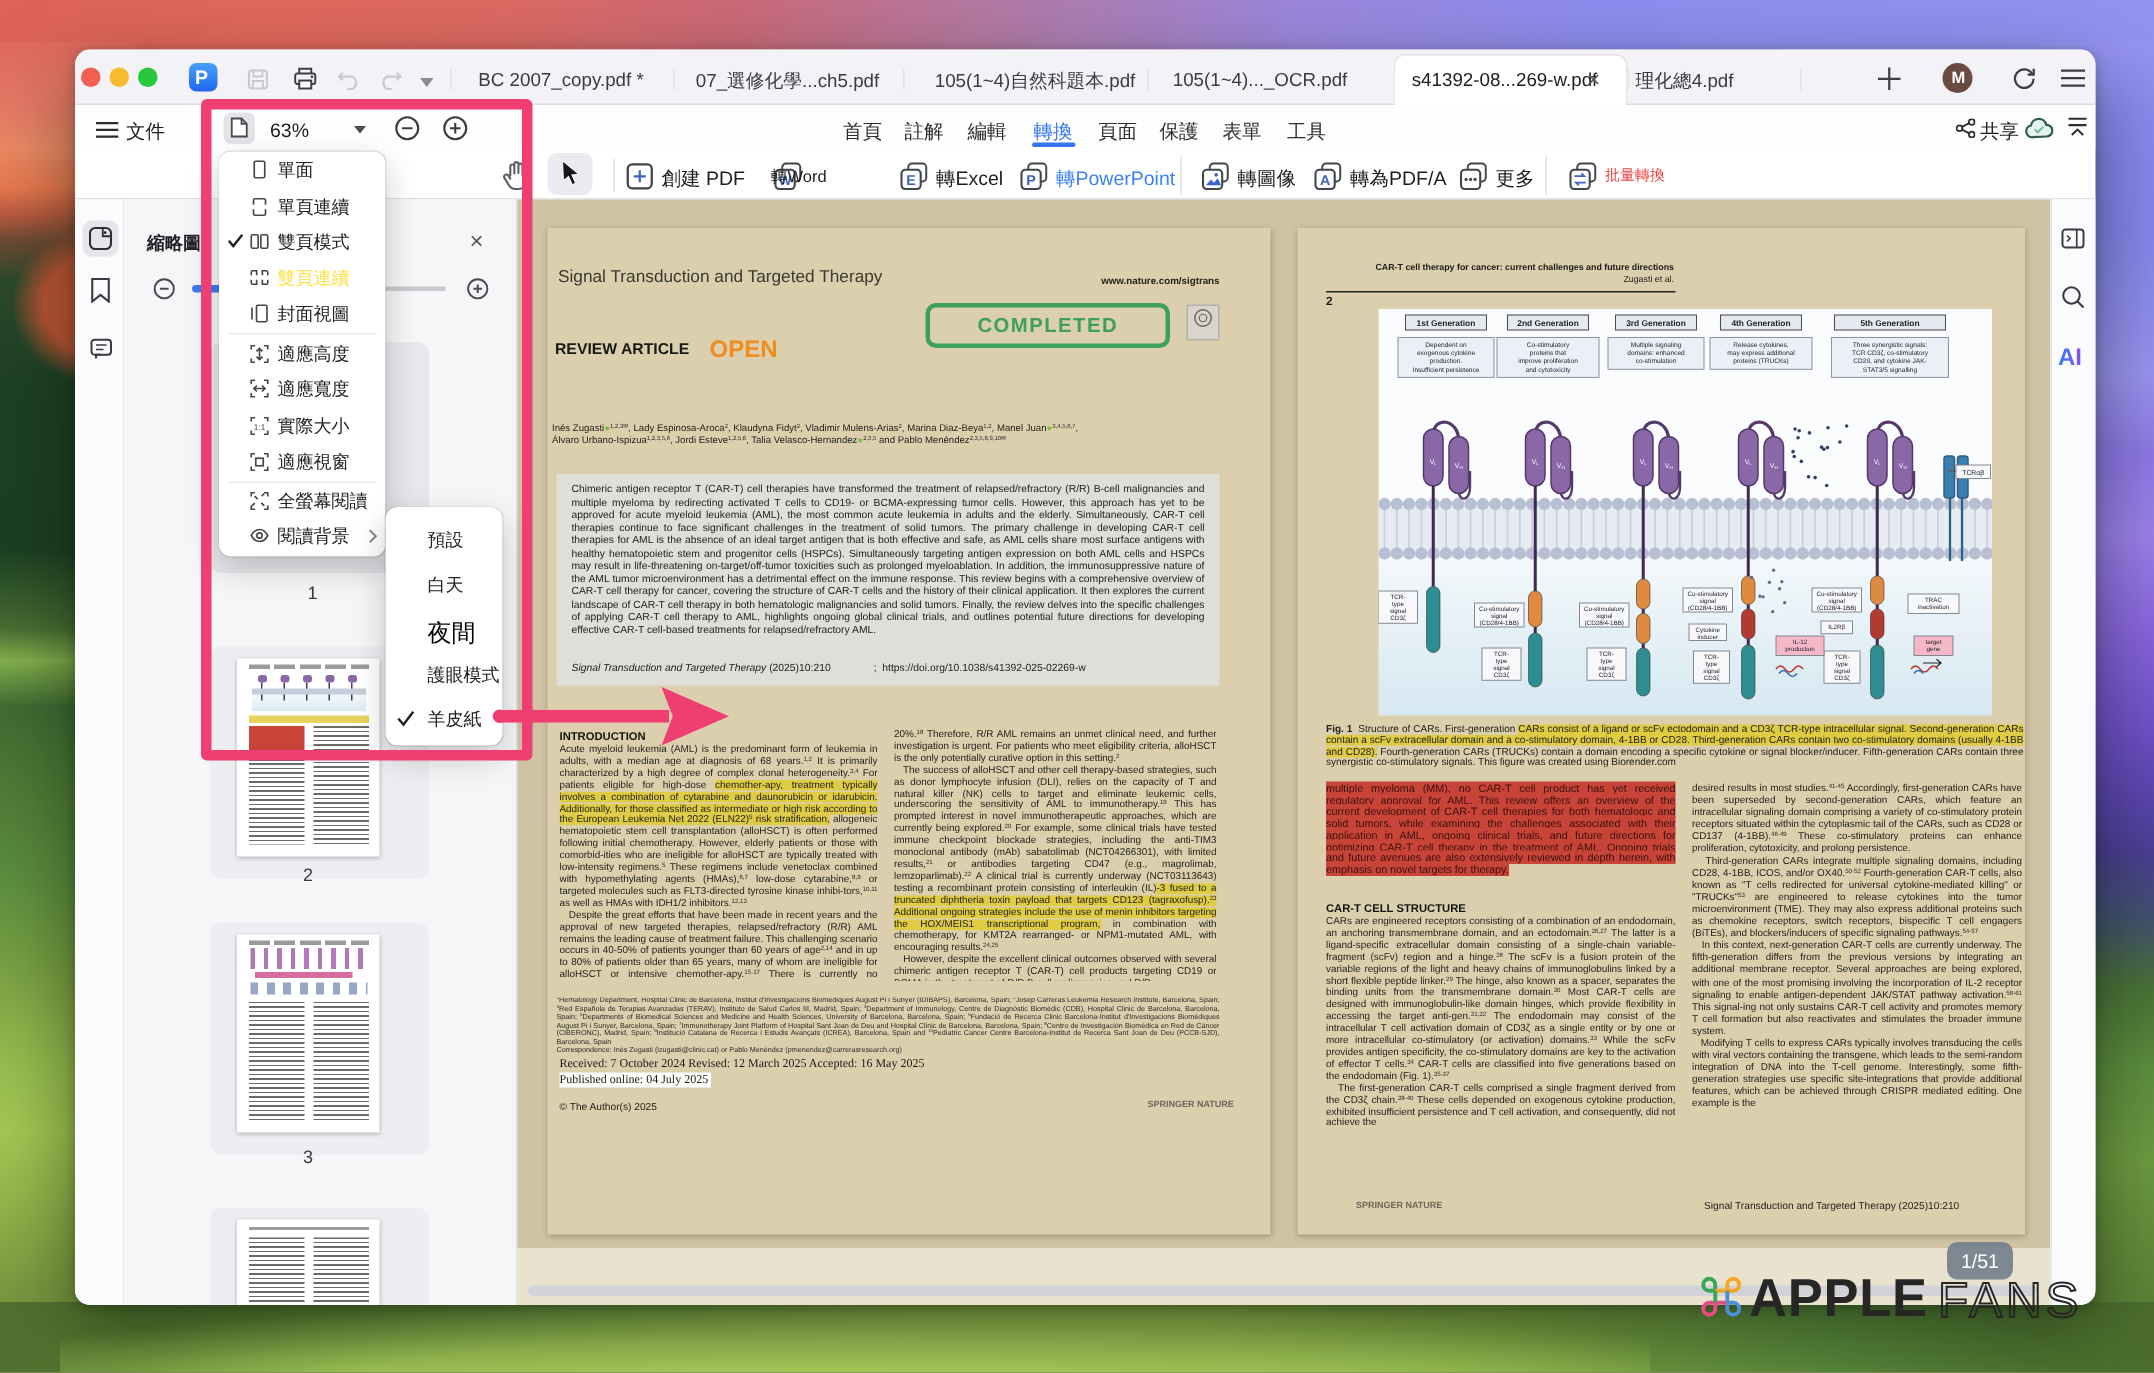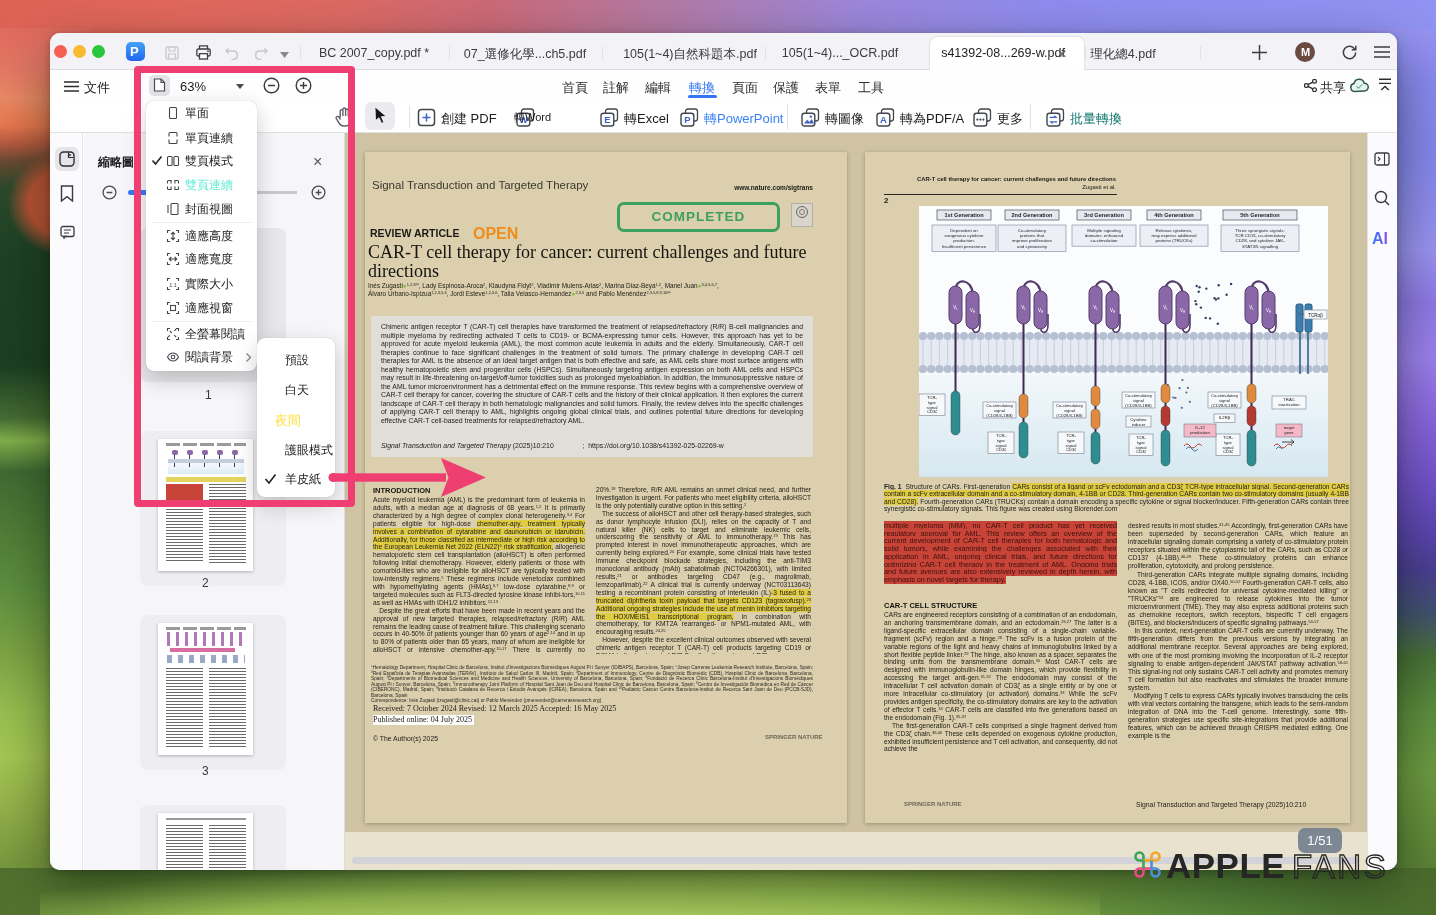--- a/index.html
+++ b/index.html
@@ -190,21 +190,21 @@
       <circle cx="4.4" cy="11.6" r="1.1" fill="#41454c"></circle>
       <circle cx="7.4" cy="11.6" r="1.1" fill="#41454c"></circle>
       <circle cx="10.4" cy="11.6" r="1.1" fill="#41454c"></circle>
     </svg>
     <div class="txt" style="left:947px;top:77px;font-size:13px;color:#1c1c1e">更多</div>
     <svg class="abs" style="left:996px;top:75px" width="19" height="19" viewBox="0 0 19 19">
       <rect x="5.5" y="1" width="12" height="12" rx="2.5" fill="none" stroke="#41454c" stroke-width="1.3"></rect>
       <rect x="1" y="5.2" width="12.8" height="12.8" rx="2.5" fill="#fdfdfe" stroke="#41454c" stroke-width="1.4"></rect>
       <path d="M3.6 9.4 h6.5 l-1.8 -1.8 M11.2 13.8 h-6.5 l1.8 1.8" fill="none" stroke="#3d63c8" stroke-width="1.2"></path>
     </svg>
-    <div class="txt" style="left:1020px;top:77px;font-size:13px;color:#0f766e">批量轉換</div>
+    <div class="txt" style="left:1020px;top:77px;font-size:10px;color:#ef4444">批量轉換</div>
     <div class="abs" style="left:737px;top:71px;width:1px;height:26px;background:#e2e1e6"></div>
     <div class="abs" style="left:980px;top:71px;width:1px;height:26px;background:#e2e1e6"></div>
     <div class="abs" style="left:0;top:99px;width:1347px;height:1px;background:#e1e0e5"></div>
 <div class="abs" style="left:0;top:100px;width:33px;height:737px;background:#fbfafd;border-right:1px solid #e7e6ea"></div>
 <div class="abs" style="left:5px;top:114px;width:24px;height:24px;border-radius:6px;background:#e6e5e9"></div>
 <svg class="abs" style="left:9px;top:118px" width="16" height="16" viewBox="0 0 16 16">
       <rect x="1" y="1" width="14" height="14" rx="3.5" fill="none" stroke="#2e2e33" stroke-width="1.4"></rect>
       <path d="M9.5 1.5 L9.5 6.5 L14.5 6.5" fill="none" stroke="#2e2e33" stroke-width="1.2"></path>
       <circle cx="11" cy="4" r="1" fill="#2e2e33"></circle>
     </svg>
@@ -287,21 +287,20 @@
 <div class="txt" style="left:675px;top:151px;width:88px;text-align:right;font-size:6.5px;font-weight:bold;color:#23211c">www.nature.com/sigtrans</div>
 <div class="abs" style="left:567px;top:169px;width:163px;height:30px;border:3px solid #3da05e;border-radius:7px"></div>
 <div class="txt" style="left:567px;top:176px;width:163px;text-align:center;font-size:13.5px;font-weight:bold;letter-spacing:1px;color:#3da05e">COMPLETED</div>
 <div class="abs" style="left:741px;top:170px;width:22px;height:24px;background:#d9d5cd;border:1px solid #b4b0a6"></div>
 <svg class="abs" style="left:745px;top:172px" width="14" height="14" viewBox="0 0 14 14">
       <circle cx="7" cy="7" r="5.5" fill="none" stroke="#6a665e" stroke-width="1"></circle>
       <circle cx="7" cy="7" r="2.5" fill="none" stroke="#6a665e" stroke-width=".8"></circle>
     </svg>
 <div class="txt" style="left:320px;top:194px;font-size:10.5px;font-weight:bold;color:#191915">REVIEW ARTICLE</div>
 <div class="txt" style="left:423px;top:192px;font-size:16px;font-weight:bold;color:#ef8d1f">OPEN</div>
-<div class="abs" style="left:318px;top:210px;width:452px;font-family:'Liberation Serif',serif;font-size:18px;line-height:18.5px;color:#141410">CAR-T cell therapy for cancer: current challenges and future<br>directions</div>
 <div class="abs" style="left:318px;top:249px;width:445px;font-size:6.4px;line-height:7.6px;color:#1e1d18">Inés Zugasti<span style="color:#7ec242">●</span><sup>1,2,3✉</sup>, Lady Espinosa-Aroca<sup>2</sup>, Klaudyna Fidyt<sup>2</sup>, Vladimir Mulens-Arias<sup>2</sup>, Marina Diaz-Beya<sup>1,2</sup>, Manel Juan<span style="color:#7ec242">●</span><sup>3,4,5,6,7</sup>,<br>Álvaro Urbano-Ispizua<sup>1,2,3,5,6</sup>, Jordi Esteve<sup>1,2,5,6</sup>, Talia Velasco-Hernandez<span style="color:#7ec242">●</span><sup>2,3,5</sup> and Pablo Menéndez<sup>2,3,5,8,9,10✉</sup></div>
 <div class="jt" style="left:321px;top:283px;width:442px;height:141px;background:#e0ded8;padding:7px 10px;font-size:6.9px;line-height:8.55px;color:#23221e">Chimeric antigen receptor T (CAR-T) cell therapies have transformed the treatment of relapsed/refractory (R/R) B-cell malignancies and multiple myeloma by redirecting activated T cells to CD19- or BCMA-expressing tumor cells. However, this approach has yet to be approved for acute myeloid leukemia (AML), the most common acute leukemia in adults and the elderly. Simultaneously, CAR-T cell therapies continue to face significant challenges in the treatment of solid tumors. The primary challenge in developing CAR-T cell therapies for AML is the absence of an ideal target antigen that is both effective and safe, as AML cells share most surface antigens with healthy hematopoietic stem and progenitor cells (HSPCs). Simultaneously targeting antigen expression on both AML cells and HSPCs may result in life-threatening on-target/off-tumor toxicities such as prolonged myeloablation. In addition, the immunosuppressive nature of the AML tumor microenvironment has a detrimental effect on the immune response. This review begins with a comprehensive overview of CAR-T cell therapy for cancer, covering the structure of CAR-T cells and the history of their clinical application. It then explores the current landscape of CAR-T cell therapy in both hematologic malignancies and solid tumors. Finally, the review delves into the specific challenges of applying CAR-T cell therapy to AML, highlights ongoing global clinical trials, and outlines potential future directions for developing effective CAR-T cell-based treatments for relapsed/refractory AML.</div>
     <div class="txt" style="left:331px;top:409px;font-size:6.9px;color:#23221e"><i>Signal Transduction and Targeted Therapy</i> (2025)10:210&nbsp;&nbsp;&nbsp;&nbsp;&nbsp;&nbsp;&nbsp;&nbsp;&nbsp;&nbsp;&nbsp;&nbsp;&nbsp;&nbsp;&nbsp;; &nbsp;https://doi.org/10.1038/s41392-025-02269-w</div>
     <div class="txt" style="left:323px;top:453px;font-size:7.5px;font-weight:bold;color:#15140f">INTRODUCTION</div>
     <div class="jt" style="left:323px;top:463px;width:212px;height:158px;overflow:hidden;font-size:6.6px;line-height:7.9px;color:#23221c">Acute myeloid leukemia (AML) is the predominant form of leukemia in adults, with a median age at diagnosis of 68 years.<sup>1,2</sup> It is primarily characterized by a high degree of complex clonal heterogeneity.<sup>3,4</sup> For patients eligible for high-dose <span class="hl">chemother-apy, treatment typically involves a combination of cytarabine and daunorubicin or idarubicin. Additionally, for those classified as intermediate or high risk according to the European Leukemia Net 2022 (ELN22)<sup>5</sup> risk stratification,</span> allogeneic hematopoietic stem cell transplantation (alloHSCT) is often performed following initial chemotherapy. However, elderly patients or those with comorbid-ities who are ineligible for alloHSCT are typically treated with low-intensity regimens.<sup>5</sup> These regimens include venetoclax combined with hypomethylating agents (HMAs),<sup>6,7</sup> low-dose cytarabine,<sup>8,9</sup> or targeted molecules such as FLT3-directed tyrosine kinase inhibi-tors,<sup>10,11</sup> as well as HMAs with IDH1/2 inhibitors.<sup>12,13</sup><br>&nbsp;&nbsp;&nbsp;Despite the great efforts that have been made in recent years and the approval of new targeted therapies, relapsed/refractory (R/R) AML remains the leading cause of treatment failure. This challenging scenario occurs in 40-50% of patients younger than 60 years of age<sup>2,14</sup> and in up to 80% of patients older than 65 years, many of whom are ineligible for alloHSCT or intensive chemother-apy.<sup>15-17</sup> There is currently no standardized treatment protocol for these patients, and the 5-year overall survival (OS) rate is below</div>
     <div class="jt" style="left:546px;top:453px;width:215px;height:168px;overflow:hidden;font-size:6.6px;line-height:7.9px;color:#23221c">20%.<sup>18</sup> Therefore, R/R AML remains an unmet clinical need, and further investigation is urgent. For patients who meet eligibility criteria, alloHSCT is the only potentially curative option in this setting.<sup>2</sup><br>&nbsp;&nbsp;&nbsp;The success of alloHSCT and other cell therapy-based strategies, such as donor lymphocyte infusion (DLI), relies on the capacity of T and natural killer (NK) cells to target and eliminate leukemic cells, underscoring the sensitivity of AML to immunotherapy.<sup>19</sup> This has prompted interest in novel immunotherapeutic approaches, which are currently being explored.<sup>20</sup> For example, some clinical trials have tested immune checkpoint blockade strategies, including the anti-TIM3 monoclonal antibody (mAb) sabatolimab (NCT04266301), with limited results,<sup>21</sup> or antibodies targeting CD47 (e.g., magrolimab, lemzoparlimab).<sup>22</sup> A clinical trial is currently underway (NCT03113643) testing a recombinant protein consisting of interleukin (IL)<span class="hl">-3 fused to a truncated diphtheria toxin payload that targets CD123 (tagraxofusp).<sup>23</sup> Additional ongoing strategies include the use of menin inhibitors targeting the HOX/MEIS1 transcriptional program,</span> in combination with chemotherapy, for KMT2A rearranged- or NPM1-mutated AML, with encouraging results.<sup>24,25</sup><br>&nbsp;&nbsp;&nbsp;However, despite the excellent clinical outcomes observed with several chimeric antigen receptor T (CAR-T) cell products targeting CD19 or BCMA in the treatment of R/R B-cell malignancies and R/R</div>
     <div class="jt" style="left:321px;top:632px;width:442px;height:39px;overflow:hidden;font-size:4.8px;line-height:5.5px;color:#2a2a24"><sup>1</sup>Hematology Department, Hospital Clinic de Barcelona, Institut d'Investigacions Biomèdiques August Pi i Sunyer (IDIBAPS), Barcelona, Spain; <sup>2</sup>Josep Carreras Leukemia Research Institute, Barcelona, Spain; <sup>3</sup>Red Española de Terapias Avanzadas (TERAV), Instituto de Salud Carlos III, Madrid, Spain; <sup>4</sup>Department of Immunology, Centre de Diagnòstic Biomèdic (CDB), Hospital Clinic de Barcelona, Barcelona, Spain; <sup>5</sup>Departments of Biomedical Sciences and Medicine and Health Sciences, University of Barcelona, Barcelona, Spain; <sup>6</sup>Fundació de Recerca Clinic Barcelona-Institut d'Investigacions Biomèdiques August Pi i Sunyer, Barcelona, Spain; <sup>7</sup>Immunotherapy Joint Platform of Hospital Sant Joan de Deu and Hospital Clinic de Barcelona, Barcelona, Spain; <sup>8</sup>Centro de Investigación Biomédica en Red de Cáncer (CIBERONC), Madrid, Spain; <sup>9</sup>Institució Catalana de Recerca i Estudis Avançats (ICREA), Barcelona, Spain and <sup>10</sup>Pediatric Cancer Centre Barcelona-Institut de Recerca Sant Joan de Deu (PCCB-SJD), Barcelona, Spain<br>Correspondence: Inés Zugasti (izugasti@clinic.cat) or Pablo Menéndez (pmenendez@carrerasresearch.org)</div>
 <div class="txt" style="left:323px;top:671px;font-family:'Liberation Serif',serif;font-size:8px;color:#1c1b16">Received: 7 October 2024 Revised: 12 March 2025 Accepted: 16 May 2025</div>
 <div class="txt" style="left:323px;top:682px;font-family:'Liberation Serif',serif;font-size:8px;color:#1c1b16"><span style="background:#fdfdfb;padding:0 2px 1px 0">Published online: 04 July 2025</span></div>
 <div class="txt" style="left:323px;top:702px;font-size:6.8px;color:#23221c">© The Author(s) 2025</div>
@@ -679,21 +678,21 @@
       <rect x="1.5" y="2.5" width="4.6" height="9" rx="1"></rect>
       <rect x="7.9" y="2.5" width="4.6" height="9" rx="1"></rect>
     </svg>
   </div>
 <div class="txt" style="left:185px;top:153px;font-size:12px;color:#202024">雙頁模式</div>
 <div class="abs" style="left:166px;top:178px">
     <svg width="14" height="14" viewBox="0 0 14 14" fill="none" stroke="#44464e" stroke-width="1.1">
       <path d="M1.5 5.5 v-2 a1 1 0 0 1 1-1 h2.6 v3 M1.5 8.5 v2 a1 1 0 0 0 1 1 h2.6 v-3 M12.5 5.5 v-2 a1 1 0 0 0 -1-1 h-2.6 v3 M12.5 8.5 v2 a1 1 0 0 1 -1 1 h-2.6 v-3"></path>
     </svg>
   </div>
-<div class="txt" style="left:185px;top:177px;font-size:12px;color:#5eead4">雙頁連續</div>
+<div class="txt" style="left:185px;top:177px;font-size:12px;color:#fde047">雙頁連續</div>
 <div class="abs" style="left:166px;top:202px">
     <svg width="14" height="14" viewBox="0 0 14 14" fill="none" stroke="#44464e" stroke-width="1.1">
       <path d="M2 3 v8"></path>
       <rect x="5" y="1.5" width="7" height="11" rx="1"></rect>
     </svg>
   </div>
 <div class="txt" style="left:185px;top:201px;font-size:12px;color:#202024">封面視圖</div>
 <div class="abs" style="left:166px;top:229px">
     <svg width="14" height="14" viewBox="0 0 14 14" fill="none" stroke="#44464e" stroke-width="1.1">
       <path d="M1.5 4 v-2.5 h2.5 M10 1.5 h2.5 v2.5 M1.5 10 v2.5 h2.5 M10 12.5 h2.5 v-2.5"></path>
@@ -737,21 +736,21 @@
   </div>
 <div class="txt" style="left:185px;top:349px;font-size:12px;color:#202024">閱讀背景</div>
 <div class="abs" style="left:152px;top:222px;width:99px;height:1px;background:#ececf0"></div>
 <div class="abs" style="left:152px;top:321px;width:99px;height:1px;background:#ececf0"></div>
 <svg class="abs" style="left:245px;top:352px" width="7" height="11" viewBox="0 0 7 11">
     <path d="M1.5 1.5 L5.5 5.5 L1.5 9.5" fill="none" stroke="#8a8a90" stroke-width="1.4"></path>
   </svg>
 <div class="abs" style="left:257px;top:338px;width:78px;height:159px;background:#fff;border-radius:8px;box-shadow:0 8px 22px rgba(0,0,0,.2),0 0 1px rgba(0,0,0,.25)"></div>
 <div class="txt" style="left:285px;top:352px;font-size:12px;color:#202024">預設</div>
 <div class="txt" style="left:285px;top:382px;font-size:12px;color:#202024">白天</div>
-<div class="txt" style="left:275px;top:412px;font-size:13px;color:#fde047">夜間</div>
+<div class="txt" style="left:285px;top:412px;font-size:16px;color:#000000">夜間</div>
 <div class="txt" style="left:285px;top:442px;font-size:12px;color:#202024">護眼模式</div>
 <div class="txt" style="left:285px;top:471px;font-size:12px;color:#202024">羊皮紙</div>
 <svg class="abs" style="left:264px;top:473px" width="13" height="12" viewBox="0 0 13 12">
     <path d="M1.5 6 L5 10 L11.5 1.5" fill="none" stroke="#222" stroke-width="1.6"></path>
   </svg>
 <div class="abs" style="left:134px;top:66px;width:221px;height:441px;border:7px solid #ee3e72;border-radius:4px"></div>
 <svg class="abs" style="left:323px;top:453px" width="170" height="50" viewBox="0 0 170 50">
 <circle cx="10" cy="24.5" r="4.5" fill="#ee3e72"></circle>
 <rect x="10" y="20.3" width="113" height="8.4" fill="#ee3e72"></rect>
 <path d="M118 5 L163 24.5 L118 44 L125.5 24.5 Z" fill="#ee3e72"></path>

